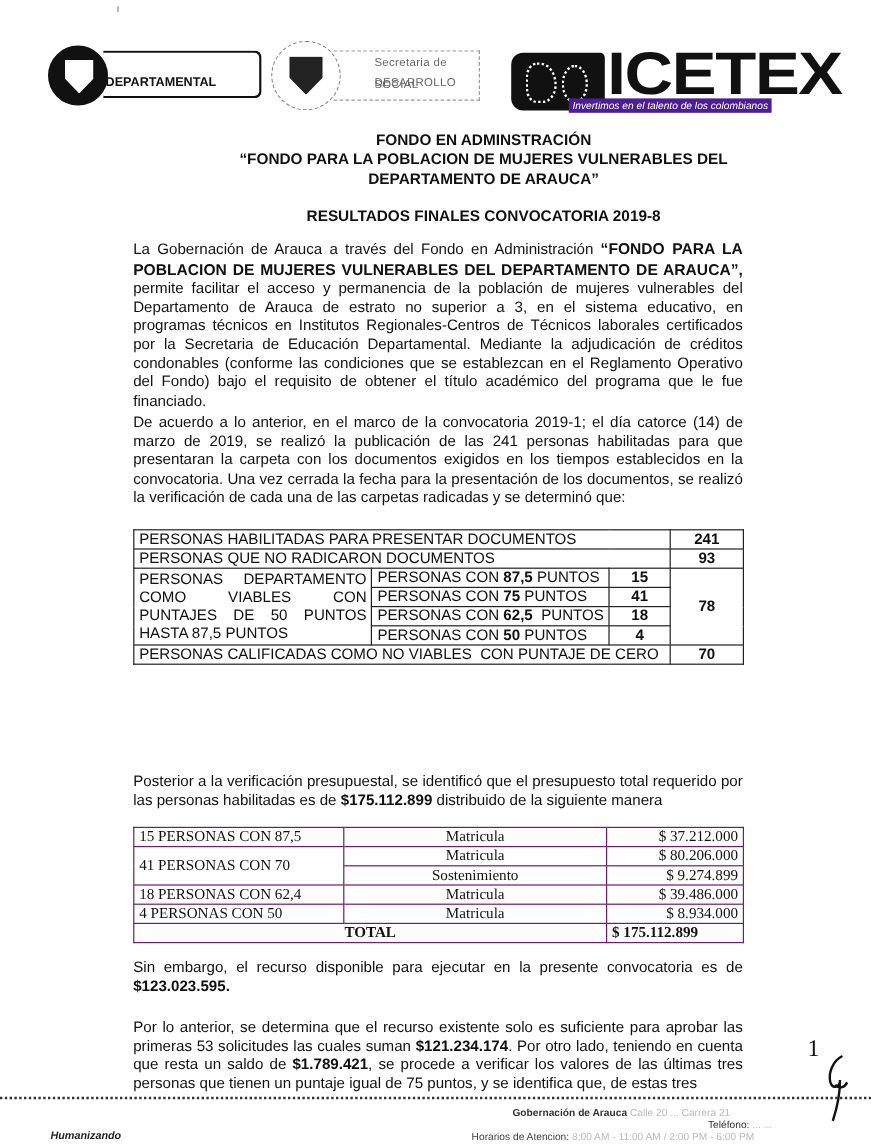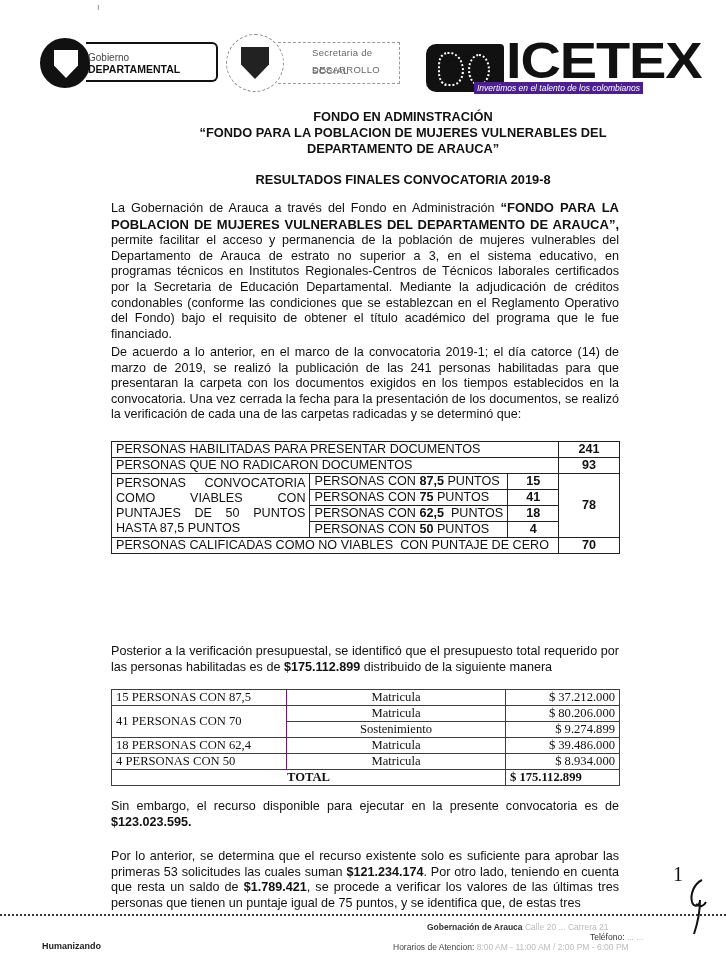--- a/index.html
+++ b/index.html
@@ -54,32 +54,31 @@
 
   .pagenum { left: 673px; top: 863px; font-family: "Liberation Serif", serif; font-size: 20px; }
   .signature { left: 686px; top: 878px; width: 22px; height: 58px; }
 
   .dots { left: 0; top: 914px; width: 726px; height: 0; border-top: 2px dotted #333; }
   .foot1 { left: 427px; top: 922px; font-size: 8.5px; color: #333; white-space: nowrap; }
   .foot1 b { font-weight: bold; }
   .foot1 .faint, .foot2 .faint, .foot3 .faint { color: #bbb; }
   .foot2 { left: 590px; top: 932px; font-size: 8.5px; color: #333; white-space: nowrap; }
   .foot3 { left: 393px; top: 942px; font-size: 8.5px; color: #444; white-space: nowrap; }
-  .humaniz { left: 42px; top: 941px; font-size: 9px; font-weight: bold; color: #222; }
+  .humaniz { left: 42px; top: 941px; font-size: 9px; font-weight: bold; font-style: italic; color: #222; }
   .mark { left: 97px; top: 2px; font-size: 9px; color: #777; }
 </style>
 </head>
 <body>
 
 <div class="abs mark">ı</div>
 
 <div class="abs logo-gob">
   <div class="shield"></div>
   <div class="box"></div>
-  <div class="t1">Gobierno</div>
   <div class="t2">DEPARTAMENTAL</div>
 </div>
 
 <div class="abs logo-sec">
   <div class="seal"></div>
   <div class="box"></div>
   <div class="t" style="top:14px;">Secretaria de</div>
   <div class="t" style="top:31px;">DESARROLLO</div>
   <div class="t" style="top:32px;">SOCIAL</div>
 </div>
@@ -104,21 +103,21 @@
       <tr>
     <td colspan="3">PERSONAS HABILITADAS PARA PRESENTAR DOCUMENTOS</td>
     <td class="n2">241</td>
   </tr>
   <tr>
     <td colspan="3">PERSONAS QUE NO RADICARON DOCUMENTOS</td>
     <td class="n2">93</td>
   </tr>
   <tr>
     <td rowspan="4" class="wrapcell">
-      <div>PERSONAS CONVOCATORIA</div>
+      <div>PERSONAS DEPARTAMENTO</div>
       <div>COMO VIABLES CON</div>
       <div>PUNTAJES DE 50 PUNTOS</div>
       <div class="last">HASTA 87,5 PUNTOS</div>
     </td>
     <td><span>PERSONAS CON </span><b>87,5</b><span> PUNTOS</span></td>
     <td class="num">15</td>
     <td rowspan="4" class="n2">78</td>
   </tr>
   <tr>
     <td><span>PERSONAS CON </span><b>75</b><span> PUNTOS</span></td>

